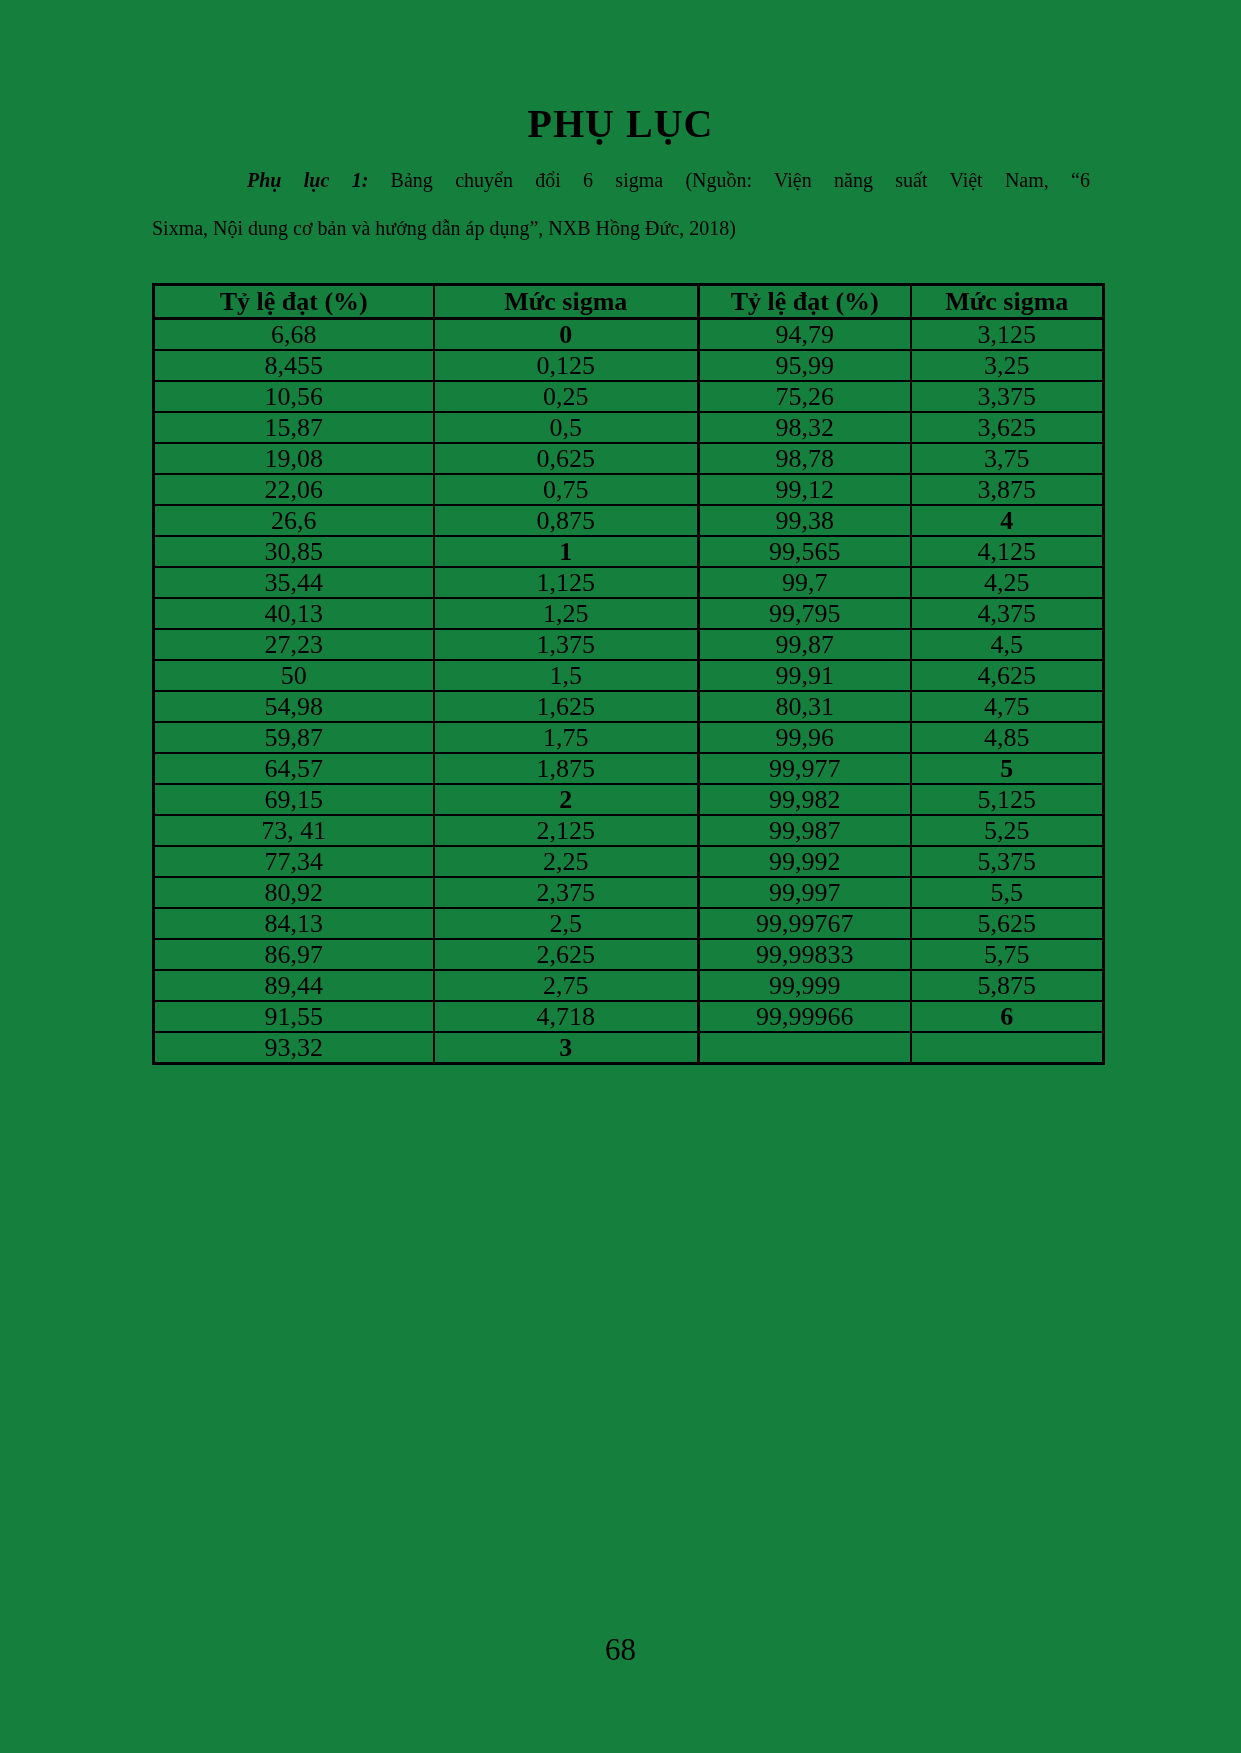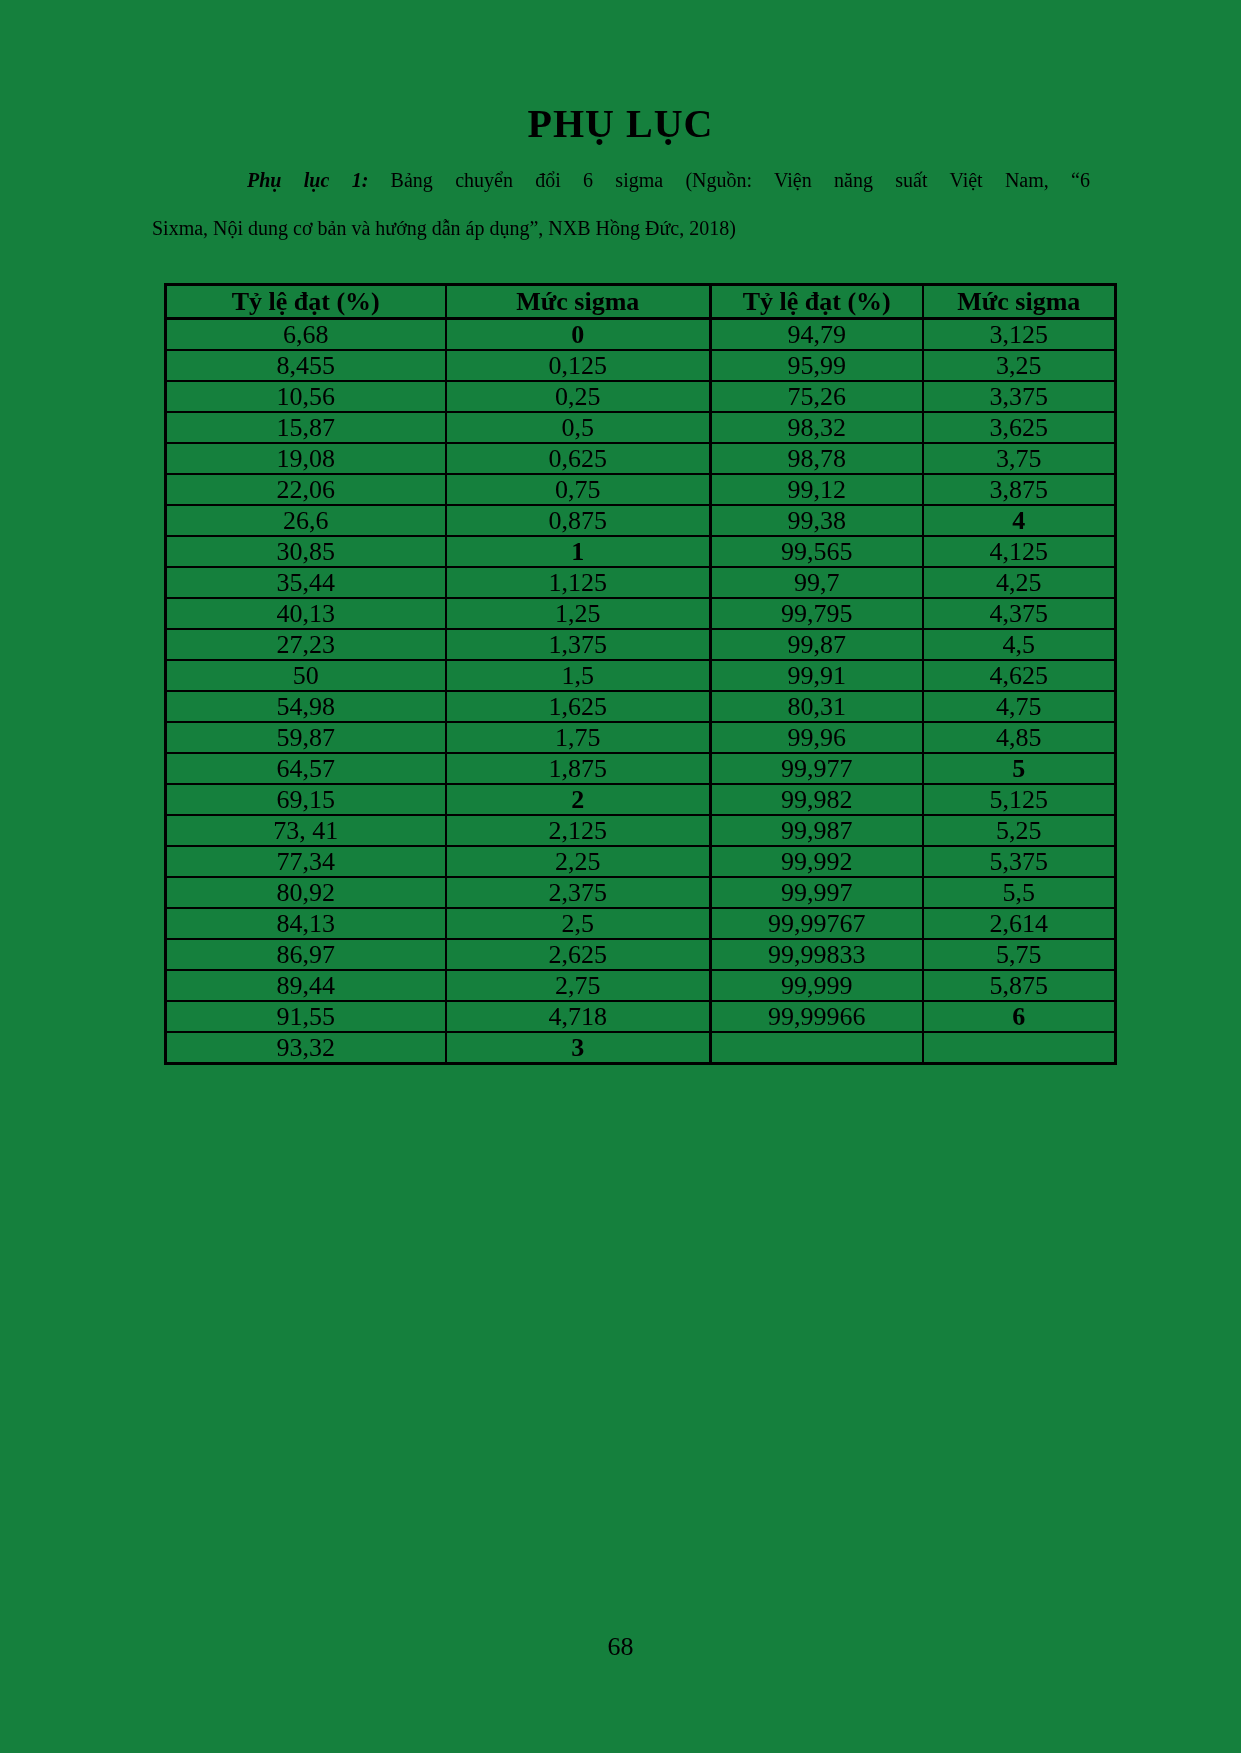--- a/index.html
+++ b/index.html
@@ -51,21 +51,20 @@
     font-style: italic;
   }
   table.sigma {
     position: absolute;
     top: 283px;
     left: 152px;
     border-collapse: collapse;
     table-layout: fixed;
     width: 950px;
     font-size: 26px;
-    margin-left: 12px;
   }
   table.sigma col.c1 { width: 280px; }
   table.sigma col.c2 { width: 265px; }
   table.sigma col.c3 { width: 212px; }
   table.sigma col.c4 { width: 193px; }
   table.sigma th, table.sigma td {
     border: 2px solid #000;
     text-align: center;
     vertical-align: middle;
     padding: 0 4px;
@@ -84,21 +83,21 @@
   table.sigma td:nth-child(2) {
     border-right: 3px solid #000;
   }
   table.sigma td.bold { font-weight: bold; }
   .page-number {
     position: absolute;
     top: 1632px;
     left: 0;
     width: 1241px;
     text-align: center;
-    font-size: 26px;
+    font-size: 31px;
   }
 </style>
 </head>
 <body>
 
 <div class="page">
 
   <div class="doc-title">PHỤ LỤC</div>
 
   <div class="caption">
@@ -236,21 +235,21 @@
         <tr>
           <td>80,92</td>
           <td>2,375</td>
           <td>99,997</td>
           <td>5,5</td>
         </tr>
         <tr>
           <td>84,13</td>
           <td>2,5</td>
           <td>99,99767</td>
-          <td>2,614</td>
+          <td>5,625</td>
         </tr>
         <tr>
           <td>86,97</td>
           <td>2,625</td>
           <td>99,99833</td>
           <td>5,75</td>
         </tr>
         <tr>
           <td>89,44</td>
           <td>2,75</td>

